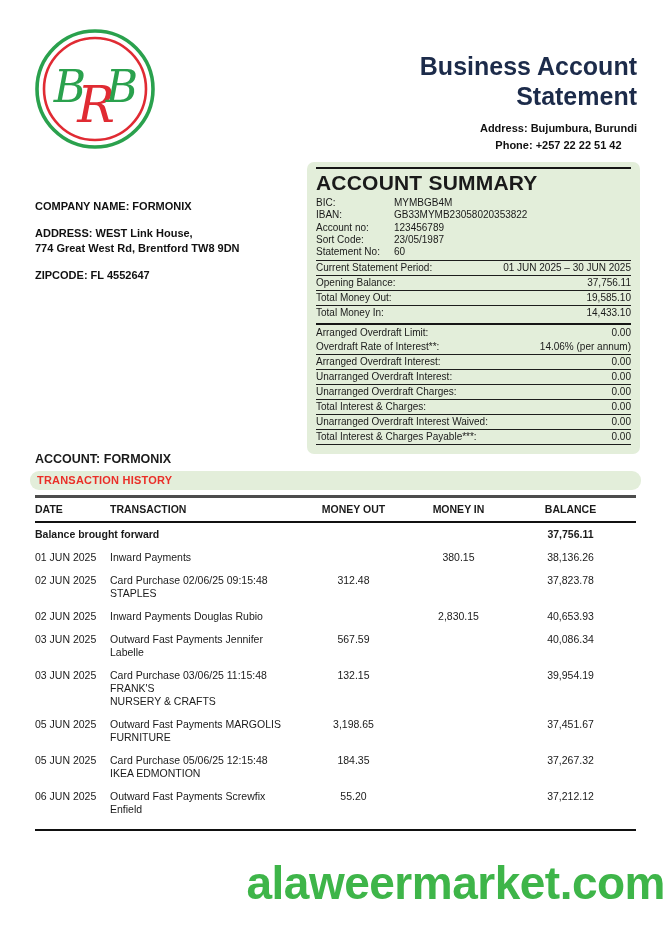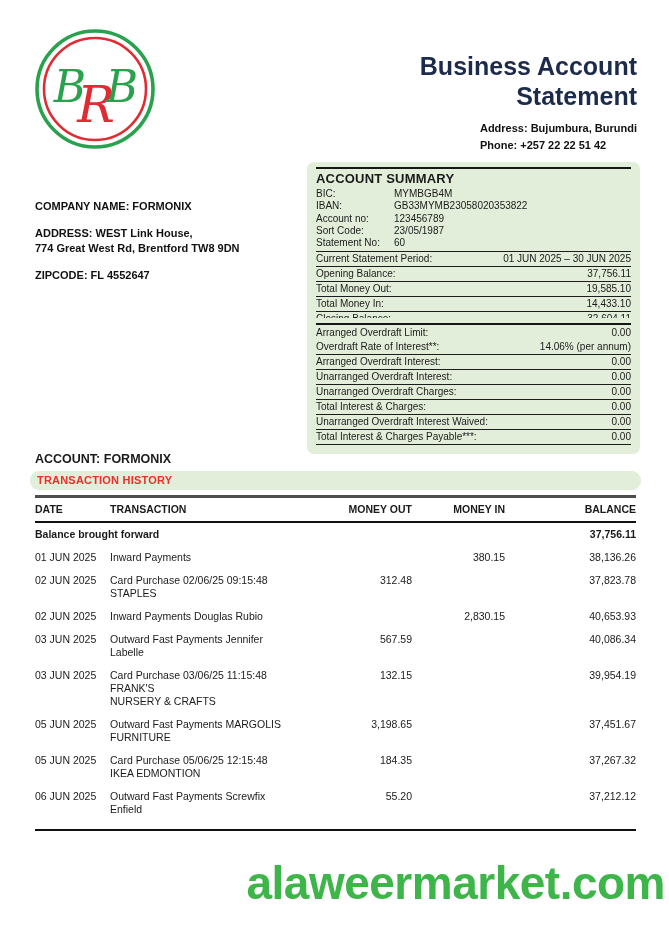--- a/index.html
+++ b/index.html
@@ -6,57 +6,57 @@
   html,body { background:#fff; }
   body { font-family:"Liberation Sans", sans-serif; color:#1a1a1a; }
   .page { position:relative; width:669px; height:930px; background:#fff; overflow:hidden; }
 
   
   .logo { position:absolute; left:33px; top:27px; width:124px; height:124px; }
 
   
   .doc-title { position:absolute; top:52px; right:32px; text-align:right;
                font-size:25px; font-weight:bold; line-height:1.18; color:#1c2b4a; }
-  .contact { position:absolute; top:120px; right:32px; text-align:left;
+  .contact { position:absolute; top:120px; right:32px; text-align:center;
              font-size:11px; font-weight:bold; line-height:1.5; color:#111; }
 
   
   .company { position:absolute; left:35px; top:199px; font-size:11px; font-weight:bold;
              line-height:1.3; color:#111; }
   .company p { margin-bottom:13px; white-space:pre-line; }
   .company p:last-child { margin-bottom:0; }
 
   
   .gbox { position:absolute; left:307px; width:333px; background:#e3eeda;
           border-radius:7px; padding:5px 9px 9px 9px; }
   .gbox-inner { border-top:2.5px solid #161616; padding-top:1px; }
   .summary-box { top:162px; }
   .overdraft-box { top:318px; }
-  .gbox h2 { font-size:13px; font-weight:bold; letter-spacing:.2px; margin:1px 0 2px 0; }
+  .gbox h2 { font-size:21px; font-weight:bold; letter-spacing:.2px; margin:1px 0 2px 0; }
   .gbox h3 { font-size:11px; font-weight:bold; margin:2px 0 2px 0; }
   .inforow { display:grid; grid-template-columns:78px 1fr; font-size:10px; line-height:12.3px; }
   .srow { display:flex; justify-content:space-between; font-size:10px; line-height:12px;
           padding:1px 0; border-top:1.4px solid #1d1d1d; }
   .srow:last-child { border-bottom:1.4px solid #1d1d1d; }
   .srow.noline { border-top:none; }
   .srow .val { text-align:right; }
   .srows { margin-top:2px; }
 
   
   .account-line { position:absolute; left:35px; top:452px; font-size:12.5px; font-weight:bold; }
   .history-band { position:absolute; left:30px; top:471px; width:611px; height:19px;
                   background:#e3eeda; border-radius:9px; }
   .history-band span { display:block; padding-left:7px; line-height:19px;
                        font-size:11px; font-weight:bold; color:#ea2f28; letter-spacing:.2px; }
 
   .txn-table { position:absolute; left:35px; top:495px; width:601px; }
   .t-grid { display:grid; grid-template-columns:75px 185px 117px 93px 1fr; }
   .t-head { border-top:3px solid #4d4d4d; border-bottom:2px solid #111;
             padding:5px 0 6px 0; font-size:10.5px; font-weight:bold; }
-  .t-head .num, .t-row .num { text-align:right; }
+  .t-head .num, .t-row .num { text-align:center; }
   .t-row { padding:5px 0; font-size:10.5px; line-height:13px; }
   .t-row.bold { font-weight:bold; }
   .txn-desc { white-space:pre-line; padding-right:8px; }
   .t-close { border-top:2px solid #111; margin-top:8px; }
 
   
   .watermark { position:absolute; top:856px; right:4px; font-size:46px; font-weight:bold;
                color:#3eb549; letter-spacing:-.5px; }
 </style>
 </head>

